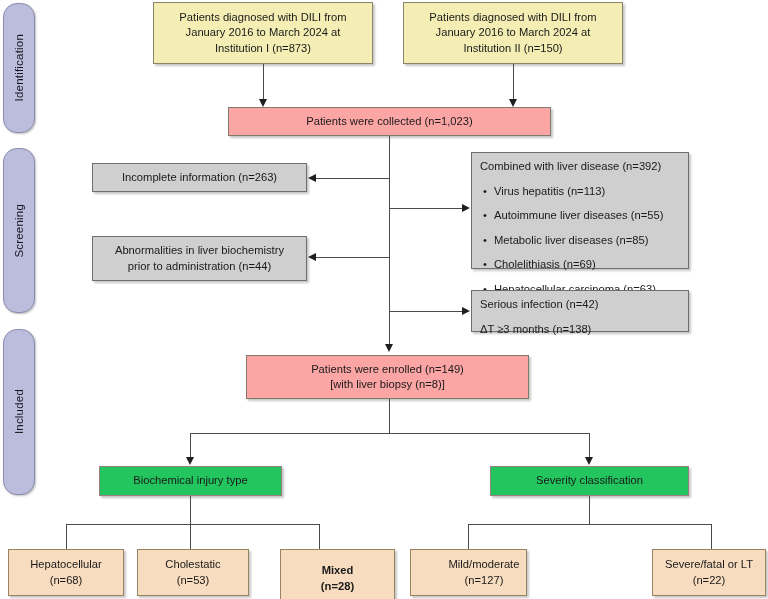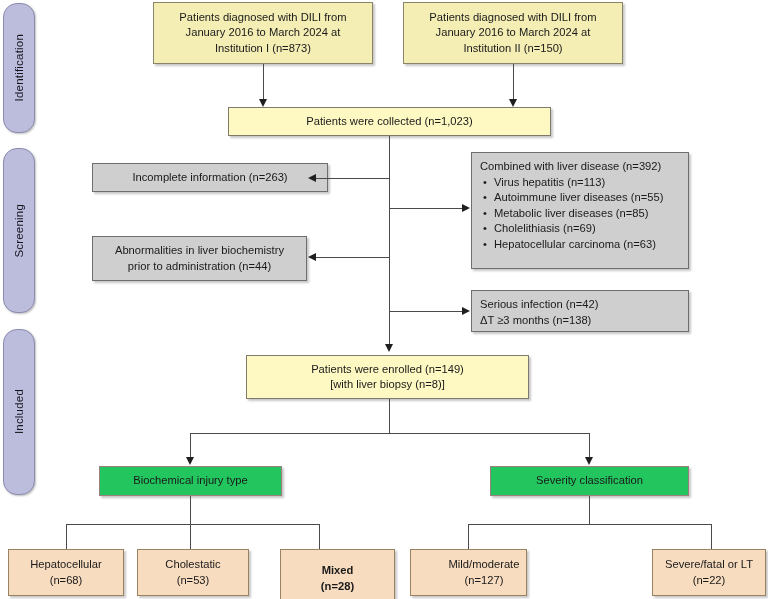--- a/index.html
+++ b/index.html
@@ -47,31 +47,32 @@
     justify-content:center;
     box-shadow:1.5px 1.5px 2px rgba(0,0,0,0.22);
     font-size:11.2px;
     line-height:15.5px;
     text-align:center;
     padding:2px 6px;
   }
   .node .ln{display:block;white-space:nowrap;}
 
   .n-yellow{background:#f4eeb4;border-color:#8a8568;}
-  .n-cream {background:#fef9c3;border-color:#7f7a6c;}
+  .n-cream {background:#fca5a5;border-color:#7f7a6c;}
   .n-grey  {background:#cfcfcf;border-color:#6e6e6e;}
   .n-pink  {background:#22c55e;border-color:#9b7f7f;}
   .n-peach {background:#f7dcbf;border-color:#9a8col;border-color:#97835f;}
 
   
   .node.left-align{
     align-items:flex-start;
     justify-content:flex-start;
     text-align:left;
     padding:6px 8px;
+    gap:9px;
   }
   .node.left-align .ln{white-space:nowrap;}
   .bullet-line{padding-left:14px;position:relative;}
   .bullet-line::before{
     content:"\2022";
     position:absolute;
     left:3px;
     top:0;
   }
 
@@ -134,21 +135,21 @@
   <div class="vline" style="left:513px;top:64px;height:36px;"></div>
   <div class="arrow-down" style="left:508.5px;top:99px;"></div>
 
   <div class="node n-cream" style="left:228px;top:107px;width:323px;height:29px;">
     <span class="ln">Patients were collected (n=1,023)</span>
   </div>
 
   <div class="vline" style="left:389px;top:136px;height:209px;"></div>
   <div class="arrow-down" style="left:384.5px;top:344px;"></div>
 
-  <div class="node n-grey" style="left:92px;top:163px;width:236px;height:29px;">
+  <div class="node n-grey" style="left:92px;top:163px;width:215px;height:29px;">
     <span class="ln">Incomplete information (n=263)</span>
   </div>
   <div class="hline" style="left:316px;top:178px;width:73px;"></div>
   <div class="arrow-left" style="left:308px;top:173.5px;"></div>
 
   <div class="node n-grey" style="left:92px;top:236px;width:215px;height:45px;">
     <span class="ln">Abnormalities in liver biochemistry</span>
     <span class="ln">prior to administration (n=44)</span>
   </div>
   <div class="hline" style="left:316px;top:257px;width:73px;"></div>

